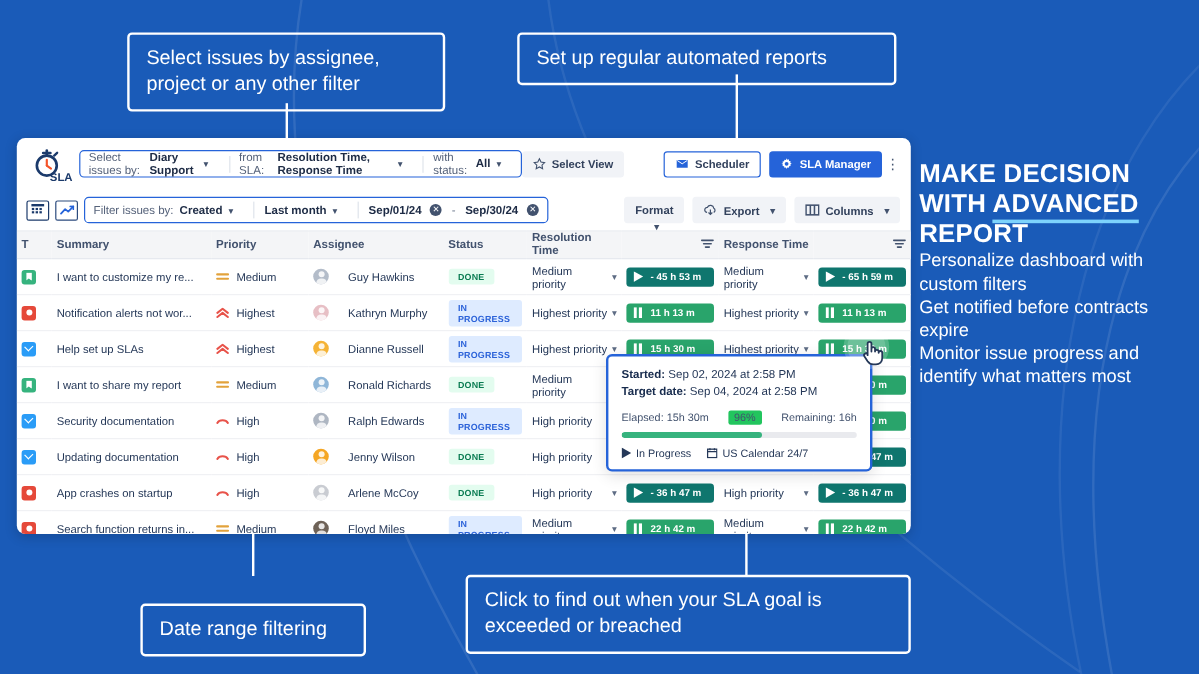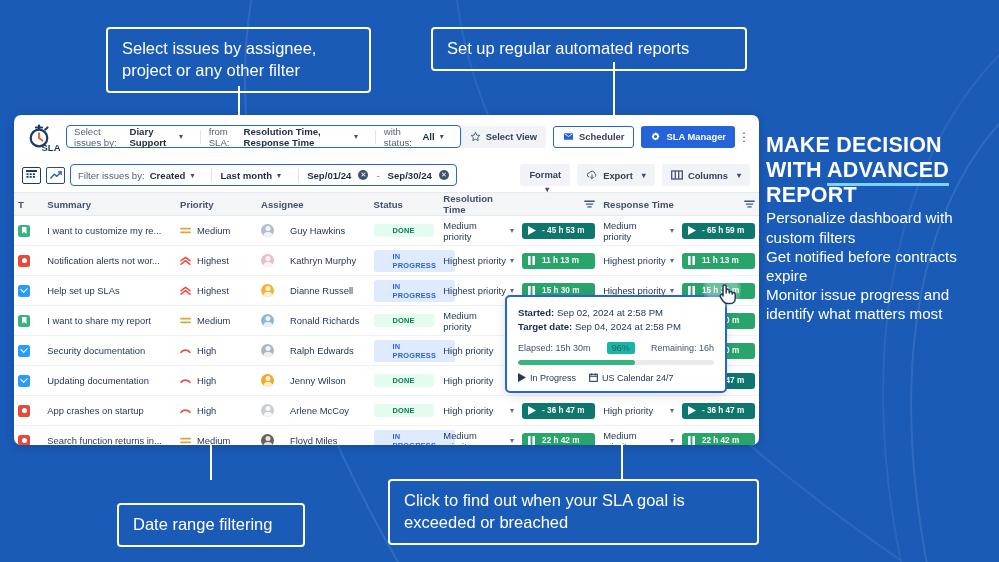--- a/index.html
+++ b/index.html
@@ -47,21 +47,21 @@
   .divider-v { width:1px; height:14px; background:#dfe4ec; margin:0 8px; }
 
   .spacer { flex:1 1 auto; }
 
   .tbtn {
     display:inline-flex; align-items:center; gap:5px;
     height:22px; padding:0 9px; border-radius:3px;
     font-size:9.4px; color:#32415c; background:#f1f3f7; font-weight:bold;
     white-space:nowrap;
   }
-  .tbtn.outline { background:#fff; border:1.6px solid #2563d9; }
+  .tbtn.outline { background:#fff; border:1.6px solid #2563d9;margin-left:26px; }
   .tbtn.primary { background:#2563d9; color:#fff; }
   .kebab { width:14px; text-align:center; color:#44546f; font-size:12px; letter-spacing:0; line-height:8px; }
 
   .row2 { display:flex; align-items:center; height:34px; padding:0 9px 0 8px; }
   .mini-ico { width:19px; height:17px; border:1.5px solid #2b4a7d; border-radius:2px; display:flex; align-items:center; justify-content:center; margin-right:5px; }
   .mini-ico.sel { border-color:#1b3a6b; }
   .chip-x { width:10px; height:10px; border-radius:50%; background:#42526e; color:#fff; font-size:7px; display:inline-flex; align-items:center; justify-content:center; margin-left:7px; }
 
   
   table { width:100%; border-collapse:collapse; table-layout:fixed; }
@@ -86,21 +86,21 @@
   .sum-txt { white-space:nowrap; overflow:hidden; text-overflow:ellipsis; display:block; }
 
   .pri { display:flex; align-items:center; gap:6px; }
   .pri svg { flex:none; }
 
   .asg { display:flex; align-items:center; gap:16px; }
   .av { width:13px; height:13px; border-radius:50%; flex:none; position:relative; overflow:hidden; }
   .av::after{content:"";position:absolute;left:50%;top:2px;transform:translateX(-50%);width:5px;height:5px;border-radius:50%;background:rgba(255,255,255,.85);}
   .av::before{content:"";position:absolute;left:50%;top:8px;transform:translateX(-50%);width:9px;height:7px;border-radius:4px 4px 0 0;background:rgba(255,255,255,.8);}
 
-  .st { display:inline-block; font-size:7.4px; font-weight:bold; letter-spacing:.2px; padding:2px 19px; border-radius:2.5px; }
+  .st { display:inline-block; font-size:7.4px; font-weight:bold; letter-spacing:.2px; padding:2px 8px; border-radius:2.5px; }
   .st.done { background:#e3fcef; color:#0a7c52; }
   .st.prog { background:#deebff; color:#2b62d9; }
 
   .presel { display:flex; align-items:center; justify-content:space-between; gap:3px; font-size:9.4px; color:#253858; }
   .presel .cv { color:#5e6c84; font-size:8px; }
 
   .badge {
     display:flex; align-items:center; gap:6px;
     height:16px; border-radius:3px; padding:0 6px;
     font-size:8.2px; font-weight:bold; color:#fff; white-space:nowrap;
@@ -111,21 +111,21 @@
 
   
   .popup {
     position:absolute; left:505px; top:295px; width:222px;
     background:#fff; border:2px solid #2563d9; border-radius:5px;
     padding:9px 11px 8px; z-index:9; box-shadow:0 3px 12px rgba(0,0,0,.12);
   }
   .pp-line { font-size:9.6px; color:#253858; line-height:1.5; }
   .pp-line b { color:#172b4d; }
   .pp-stats { display:flex; align-items:center; justify-content:space-between; margin-top:7px; font-size:9px; color:#42526e; }
-  .pp-pct { background:#14b8a6; border-radius:2px; padding:1px 5px; font-weight:normal; color:#42526e; }
+  .pp-pct { background:#22c55e; border-radius:2px; padding:1px 5px; font-weight:normal; color:#42526e; }
   .pp-bar { height:5px; border-radius:3px; background:#e9eaee; margin-top:6px; overflow:hidden; }
   .pp-bar > i { display:block; height:100%; background:#36b37e; border-radius:3px; }
   .pp-foot { display:flex; align-items:center; gap:13px; margin-top:8px; font-size:9px; color:#253858; }
   .pp-foot span { display:inline-flex; align-items:center; gap:4px; }
 
   .cursor { position:absolute; left:697px; top:277px; width:32px; height:32px; z-index:10; }
   .cursor .halo { position:absolute; inset:0; border-radius:50%; background:rgba(255,255,255,.32); box-shadow:0 0 0 3px rgba(255,255,255,.20); }
 
   
   .right { position:absolute; left:766px; top:133px; width:228px; z-index:3; color:#fff; }

